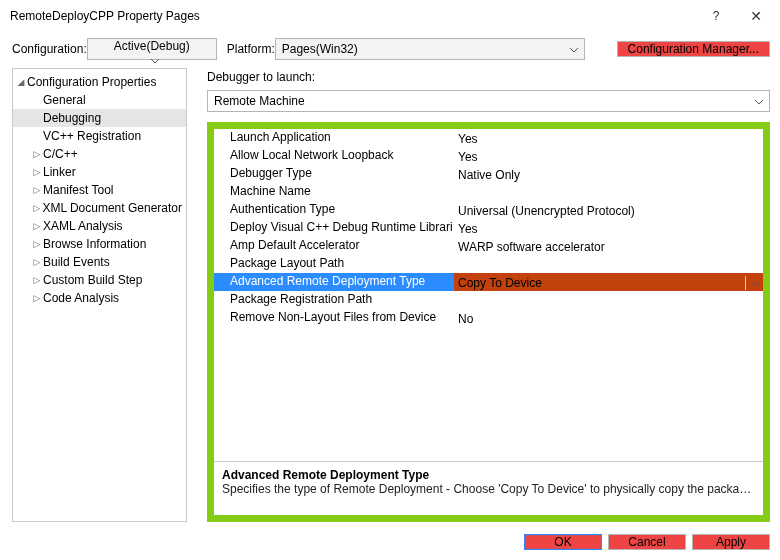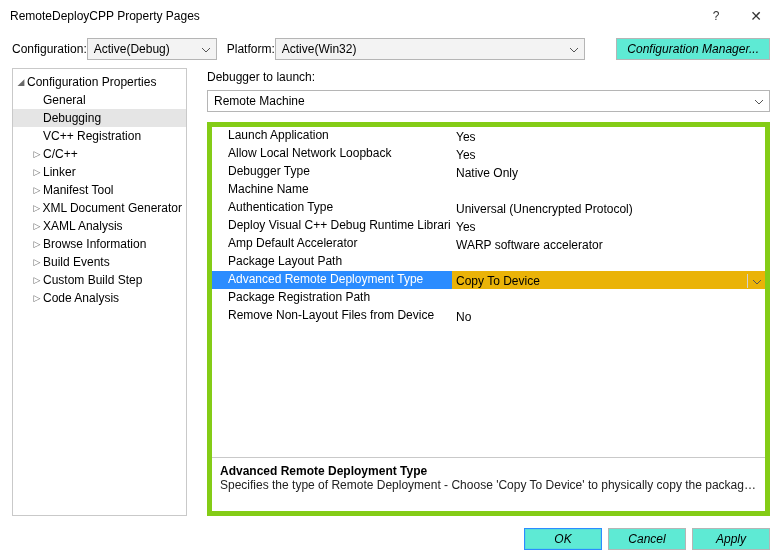--- a/index.html
+++ b/index.html
@@ -7,41 +7,41 @@
   .window { width: 780px; height: 560px; display: flex; flex-direction: column; }
   .titlebar { display: flex; align-items: center; height: 32px; padding: 0 4px 0 10px; }
   .titlebar .title { flex: 1; font-size: 12px; }
   .titlebar .ctrl { width: 40px; text-align: center; font-size: 12px; color: #333; cursor: default; }
   .titlebar .close { font-size: 14px; }
   .toprow { display: flex; align-items: center; padding: 6px 10px 8px 12px; }
   .toprow label { font-size: 12px; }
   .select { display: inline-flex; align-items: center; justify-content: space-between; border: 1px solid #b5b5b5; background: #f3f3f3; height: 22px; padding: 0 6px; font-size: 12px; }
   .select.light { background: #fff; }
   .chev { margin-left: 6px; }
-  .cfg-sel { width: 130px; }
+  .cfg-sel { width: 130px; flex-direction: column; }
   .plat-sel { width: 310px; }
-  .btn { border: 1px solid #b5b5b5; background: #5eead4; height: 22px; padding: 0 10px; font-size: 12px; display: inline-flex; align-items: center; font-style: italic; }
+  .btn { border: 1px solid #b5b5b5; background: #ef4444; height: 16px; padding: 0 10px; font-size: 12px; display: inline-flex; align-items: center; }
   .main { display: flex; flex: 1; padding: 0 10px 4px 12px; gap: 10px; min-height: 0; }
   .tree { width: 175px; border: 1px solid #c9c9c9; padding: 4px 0; overflow: auto; }
   .tree .row { display: flex; align-items: center; height: 18px; padding: 0 4px; font-size: 12px; white-space: nowrap; }
   .tree .row .exp { width: 12px; text-align: center; color: #6a6a6a; font-size: 9px; }
   .tree .row .lbl { }
   .tree .row.sel { background: #e5e5e5; }
   .tree .l0 { padding-left: 2px; }
   .tree .l1 { padding-left: 18px; }
   .right { flex: 1; display: flex; flex-direction: column; min-width: 0; padding-left: 10px; }
   .launcher-label { font-size: 12px; padding: 2px 0 6px 0; }
   .launcher-sel { width: 100%; background: #f3f3f3; gap: 48px; }
-  .grid-wrap { flex: 1; border: 5px solid #84cc16; margin-top: 10px; display: flex; flex-direction: column; min-height: 0; }
+  .grid-wrap { flex: 1; border: 7px solid #84cc16; margin-top: 10px; display: flex; flex-direction: column; min-height: 0; }
   .grid { flex: 1; overflow: auto; }
   .grid .prow { display: flex; align-items: stretch; height: 18px; font-size: 12px; }
   .grid .prow .pname { width: 240px; padding: 1px 0 0 16px; white-space: nowrap; overflow: hidden; }
   .grid .prow .pval { flex: 1; padding: 1px 0 0 4px; white-space: nowrap; overflow: hidden; display: flex; justify-content: space-between; align-items: center; }
   .grid .prow.sel .pname { background: #2b8cff; color: #fff; }
-  .grid .prow.sel .pval { background: #eab308; gap: 36px; }
+  .grid .prow.sel .pval { background: #c2410c; gap: 36px; }
   .grid .prow.sel .dd { width: 18px; text-align: center; border-left: 1px solid #d2d2d2; color: #555; }
   .desc { border-top: 1px solid #c9c9c9; padding: 6px 8px 8px 8px; height: 54px; }
   .desc .dt { font-weight: 600; font-size: 12px; }
   .desc .db { font-size: 12px; color: #222; white-space: nowrap; overflow: hidden; text-overflow: ellipsis; }
   .footer { display: flex; justify-content: flex-end; gap: 6px; padding: 8px 10px 10px 10px; }
   .footer .btn { width: 78px; justify-content: center; }
   .footer .btn.primary { border-color: #2b8cff; box-shadow: inset 0 0 0 1px #2b8cff22; }
 </style>
 </head>
 <body>
@@ -59,21 +59,21 @@
     <div class="select cfg-sel">
       <span>Active(Debug)</span>
       <span class="chev">
         <svg width="8" height="5" viewBox="0 0 8 5">
             <path d="M0 0 L4 4 L8 0" fill="none" stroke="#555" stroke-width="1"></path>
           </svg>
       </span>
     </div>
     <label style="margin-left:10px">Platform:</label>
     <div class="select plat-sel">
-      <span>Active(Win32)</span>
+      <span>Pages(Win32)</span>
       <span class="chev">
         <svg width="8" height="5" viewBox="0 0 8 5">
             <path d="M0 0 L4 4 L8 0" fill="none" stroke="#555" stroke-width="1"></path>
           </svg>
       </span>
     </div>
     <div style="flex:1"></div>
     <div class="btn">
       <span>Configuration Manager...</span>
     </div>

